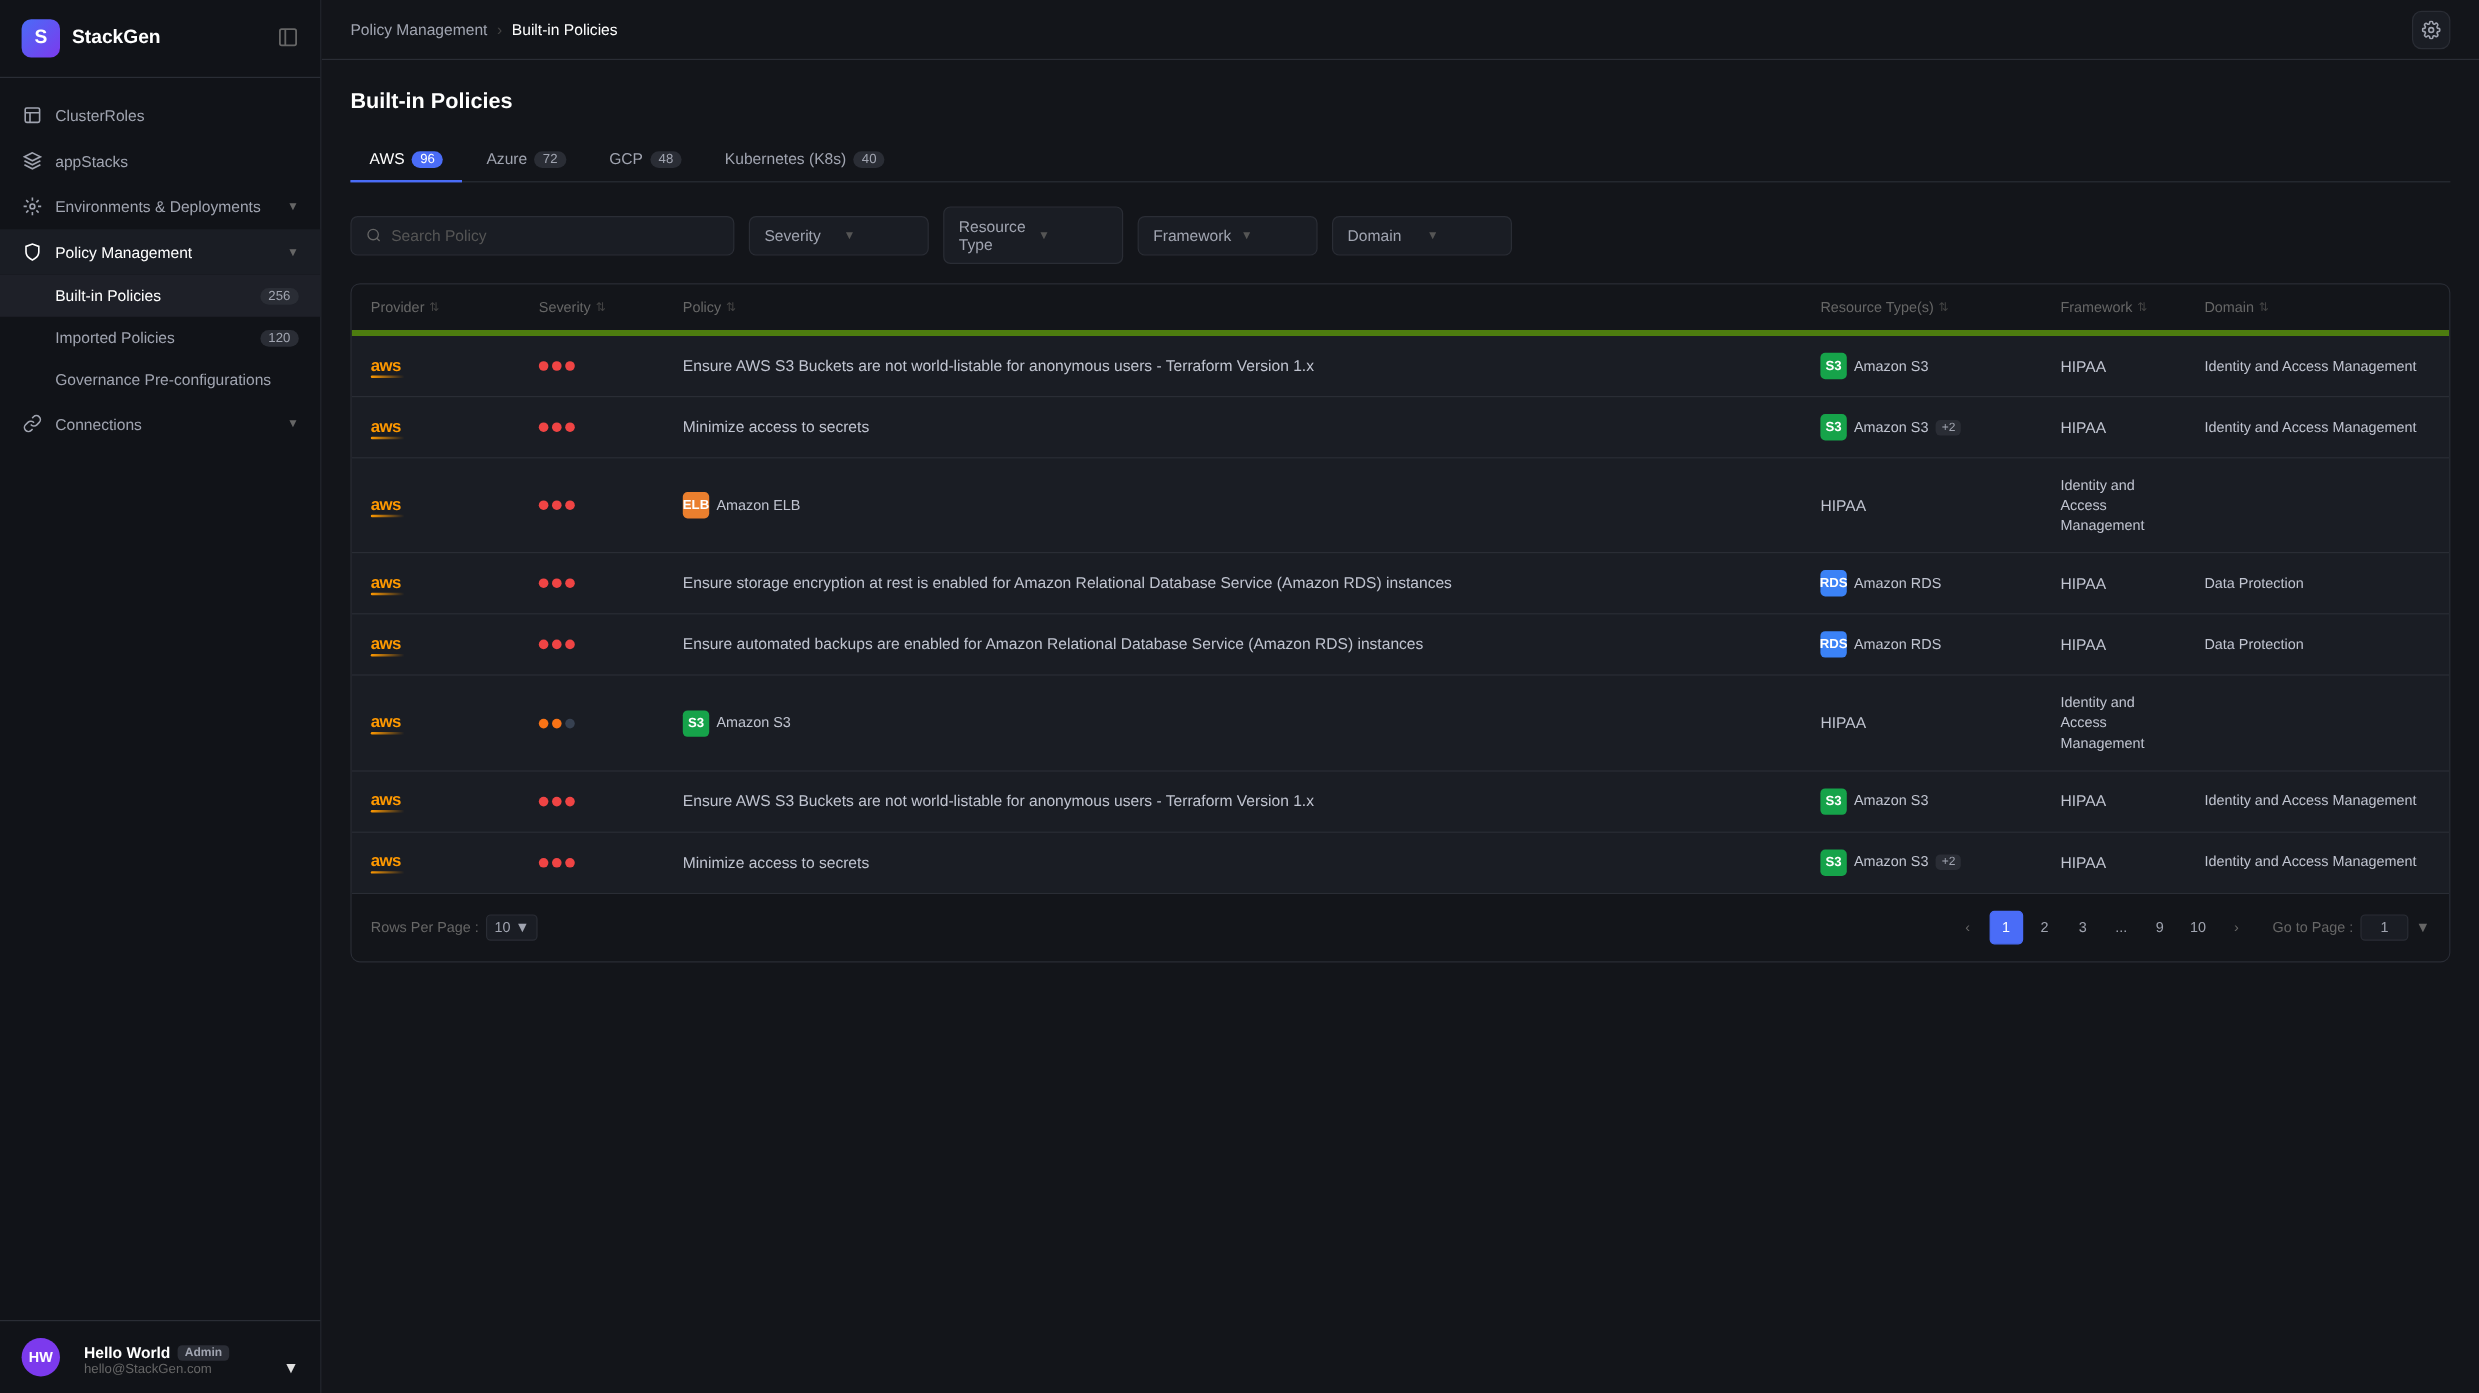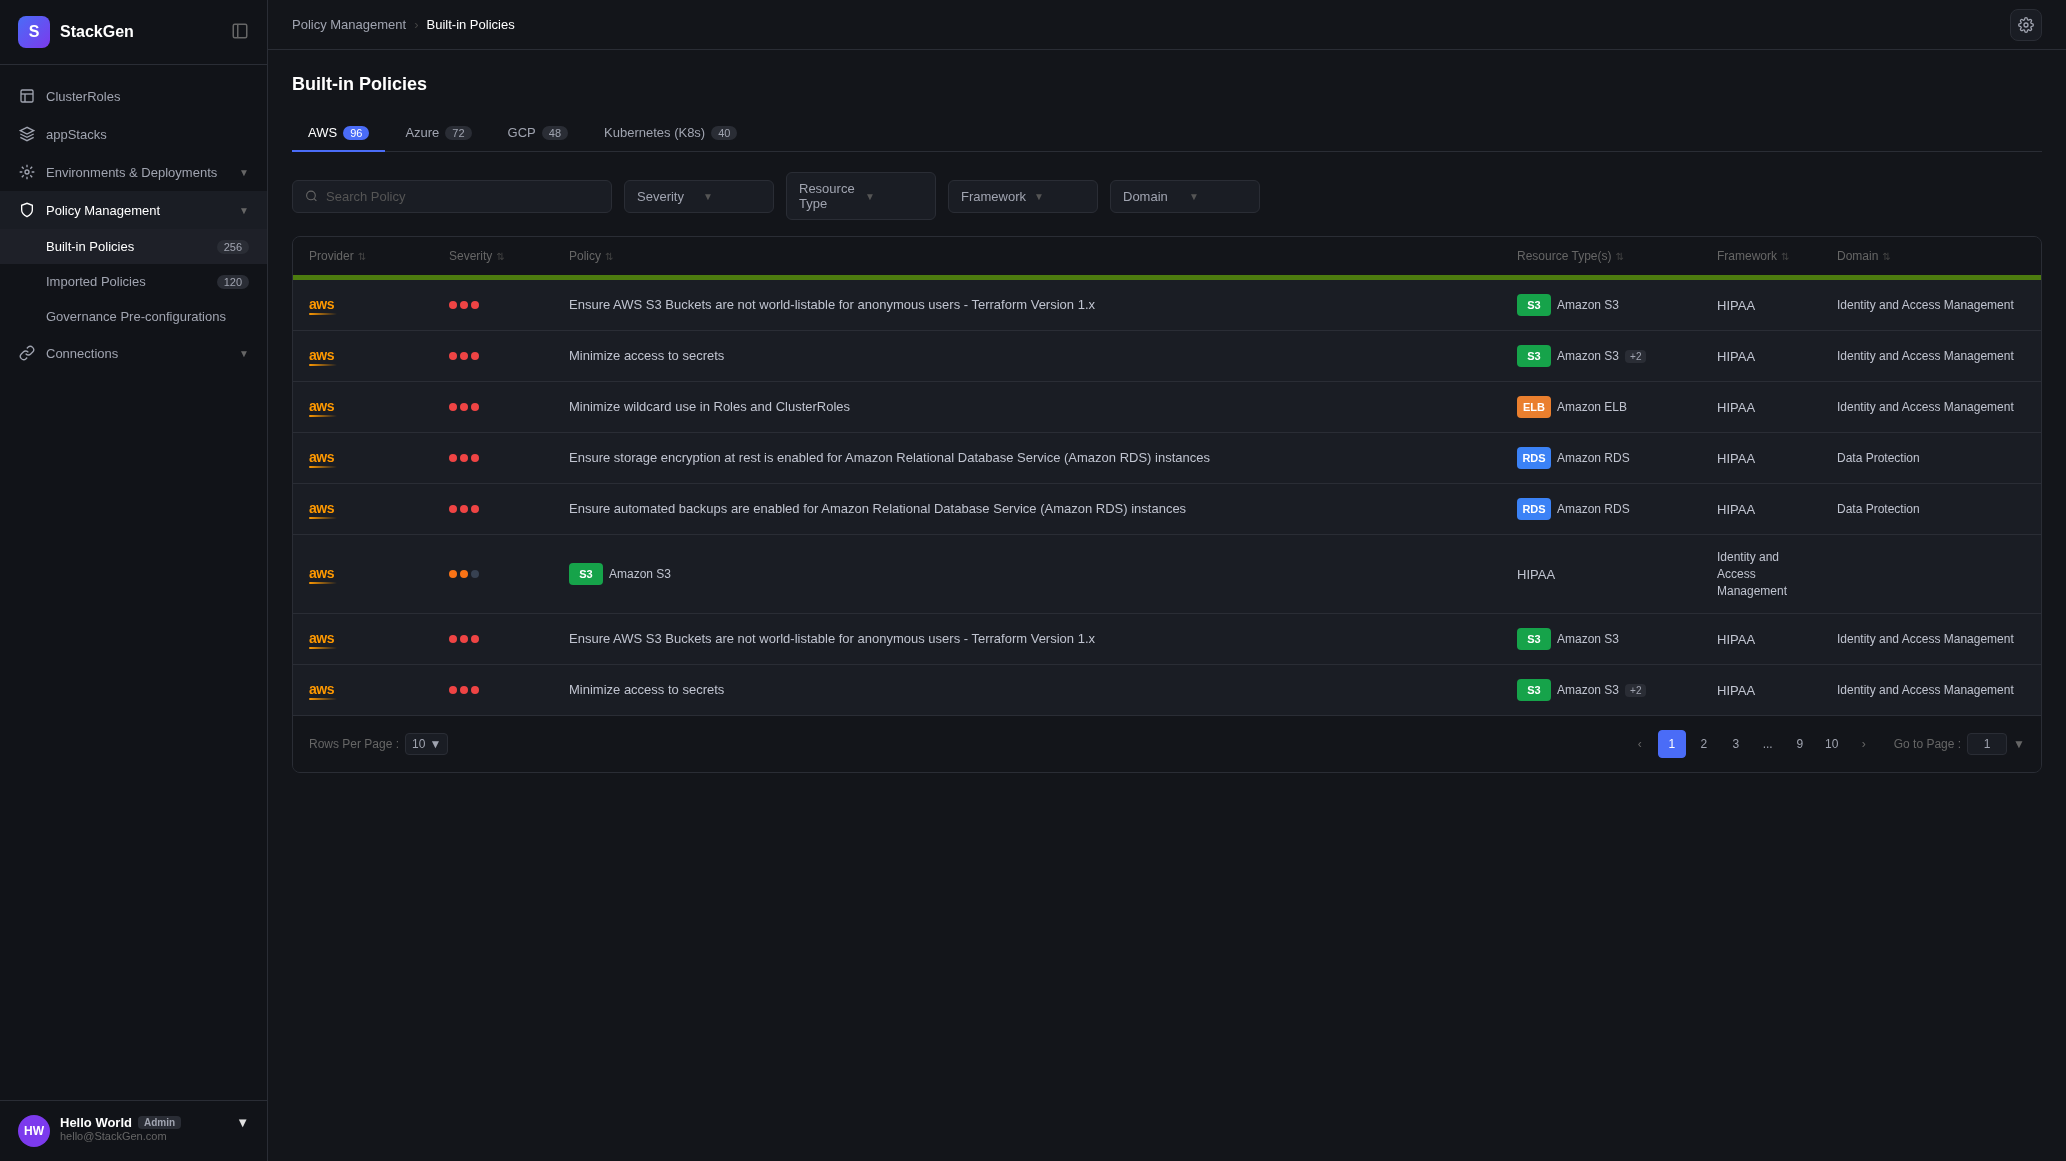--- a/index.html
+++ b/index.html
@@ -13,21 +13,21 @@
     .sidebar-toggle-icon { margin-left: auto; color: #666; cursor: pointer; }
     .sidebar-nav { flex: 1; padding: 12px 0; overflow-y: auto; }
     .nav-item { display: flex; align-items: center; padding: 10px 18px; cursor: pointer; color: #a0a4b0; gap: 10px; border-radius: 0; position: relative; }
     .nav-item.active { background: #1a1d24; color: #fff; }
     .nav-item .nav-icon { width: 18px; height: 18px; flex-shrink: 0; display: flex; align-items: center; justify-content: center; }
     .nav-item .nav-label { flex: 1; font-size: 13px; }
     .nav-item .nav-badge { background: #2a2d35; color: #a0a4b0; font-size: 11px; padding: 1px 7px; border-radius: 10px; }
     .nav-item .nav-arrow { color: #666; font-size: 10px; }
     .nav-sub-item { padding-left: 46px; }
     .nav-sub-item.active-sub { color: #fff; background: #1e2028; }
-    .sidebar-footer { border-top: 1px solid #2a2d35; padding: 14px 18px; display: flex; align-items: flex-start; gap: 10px; cursor: pointer; }
+    .sidebar-footer { border-top: 1px solid #2a2d35; padding: 14px 18px; display: flex; align-items: flex-end; gap: 20px; cursor: pointer; }
     .avatar { width: 32px; height: 32px; border-radius: 50%; background: #7c3aed; display: flex; align-items: center; justify-content: center; font-size: 12px; font-weight: 600; color: white; flex-shrink: 0; }
     .footer-info { flex: 1; }
     .footer-name { font-size: 13px; font-weight: 600; color: #fff; display: flex; align-items: center; gap: 6px; }
     .footer-email { font-size: 11px; color: #666; }
     .admin-badge { background: #2a2d35; color: #a0a4b0; font-size: 10px; padding: 1px 6px; border-radius: 4px; }
 
     
     .main { flex: 1; display: flex; flex-direction: column; overflow: hidden; background: #13151a; }
     .topbar { background: #13151a; border-bottom: 1px solid #2a2d35; padding: 10px 24px; display: flex; align-items: center; gap: 8px; height: 50px; }
     .breadcrumb { display: flex; align-items: center; gap: 8px; color: #666; font-size: 13px; }
@@ -66,21 +66,21 @@
     .td { padding: 14px 16px; font-size: 13px; color: #c0c4d0; display: flex; align-items: center; gap: 6px; }
     .aws-logo { display: flex; flex-direction: column; align-items: flex-start; }
     .aws-text { color: #ff9900; font-weight: 700; font-size: 14px; letter-spacing: -0.5px; }
     .aws-line { width: 28px; height: 2px; background: linear-gradient(to right, #ff9900, transparent); border-radius: 1px; margin-top: 1px; }
     .severity-dots { display: flex; gap: 3px; align-items: center; }
     .dot { width: 8px; height: 8px; border-radius: 50%; }
     .dot-red { background: #ef4444; }
     .dot-orange { background: #f97316; }
     .dot-gray { background: #374151; }
     .resource-badge { display: flex; align-items: center; gap: 6px; }
-    .resource-icon { width: 34px; height: 22px; border-radius: 4px; display: flex; align-items: center; justify-content: center; font-size: 11px; font-weight: 700; flex-shrink: 0; }
+    .resource-icon { width: 22px; height: 22px; border-radius: 4px; display: flex; align-items: center; justify-content: center; font-size: 11px; font-weight: 700; flex-shrink: 0; }
     .resource-icon.s3 { background: #16a34a; color: white; }
     .resource-icon.elb { background: #ea7f2e; color: white; }
     .resource-icon.rds { background: #3b82f6; color: white; }
     .plus-badge { background: #2a2d35; color: #a0a4b0; font-size: 10px; padding: 1px 5px; border-radius: 4px; }
     .framework-text { color: #c0c4d0; }
     .domain-text { color: #c0c4d0; font-size: 12px; line-height: 1.4; }
     .policy-text { color: #c0c4d0; font-size: 13px; line-height: 1.4; }
 
     
     .pagination { display: flex; align-items: center; gap: 8px; padding: 14px 16px; border-top: 1px solid #2a2d35; background: #13151a; }
@@ -355,23 +355,20 @@
       </div>
     </div>
     <div class="td">
       <div class="severity-dots">
         <span class="dot dot-red"></span>
                 <span class="dot dot-red"></span>
                 <span class="dot dot-red"></span>
       </div>
     </div>
     <div class="td">
-      <span class="policy-text">Minimize wildcard use in Roles and ClusterRoles</span>
-    </div>
-    <div class="td">
       <div class="resource-badge">
         <div class="resource-icon elb">ELB</div>
         <span class="domain-text">Amazon ELB</span>
 
       </div>
     </div>
     <div class="td">
       <span class="framework-text">HIPAA</span>
     </div>
     <div class="td">

